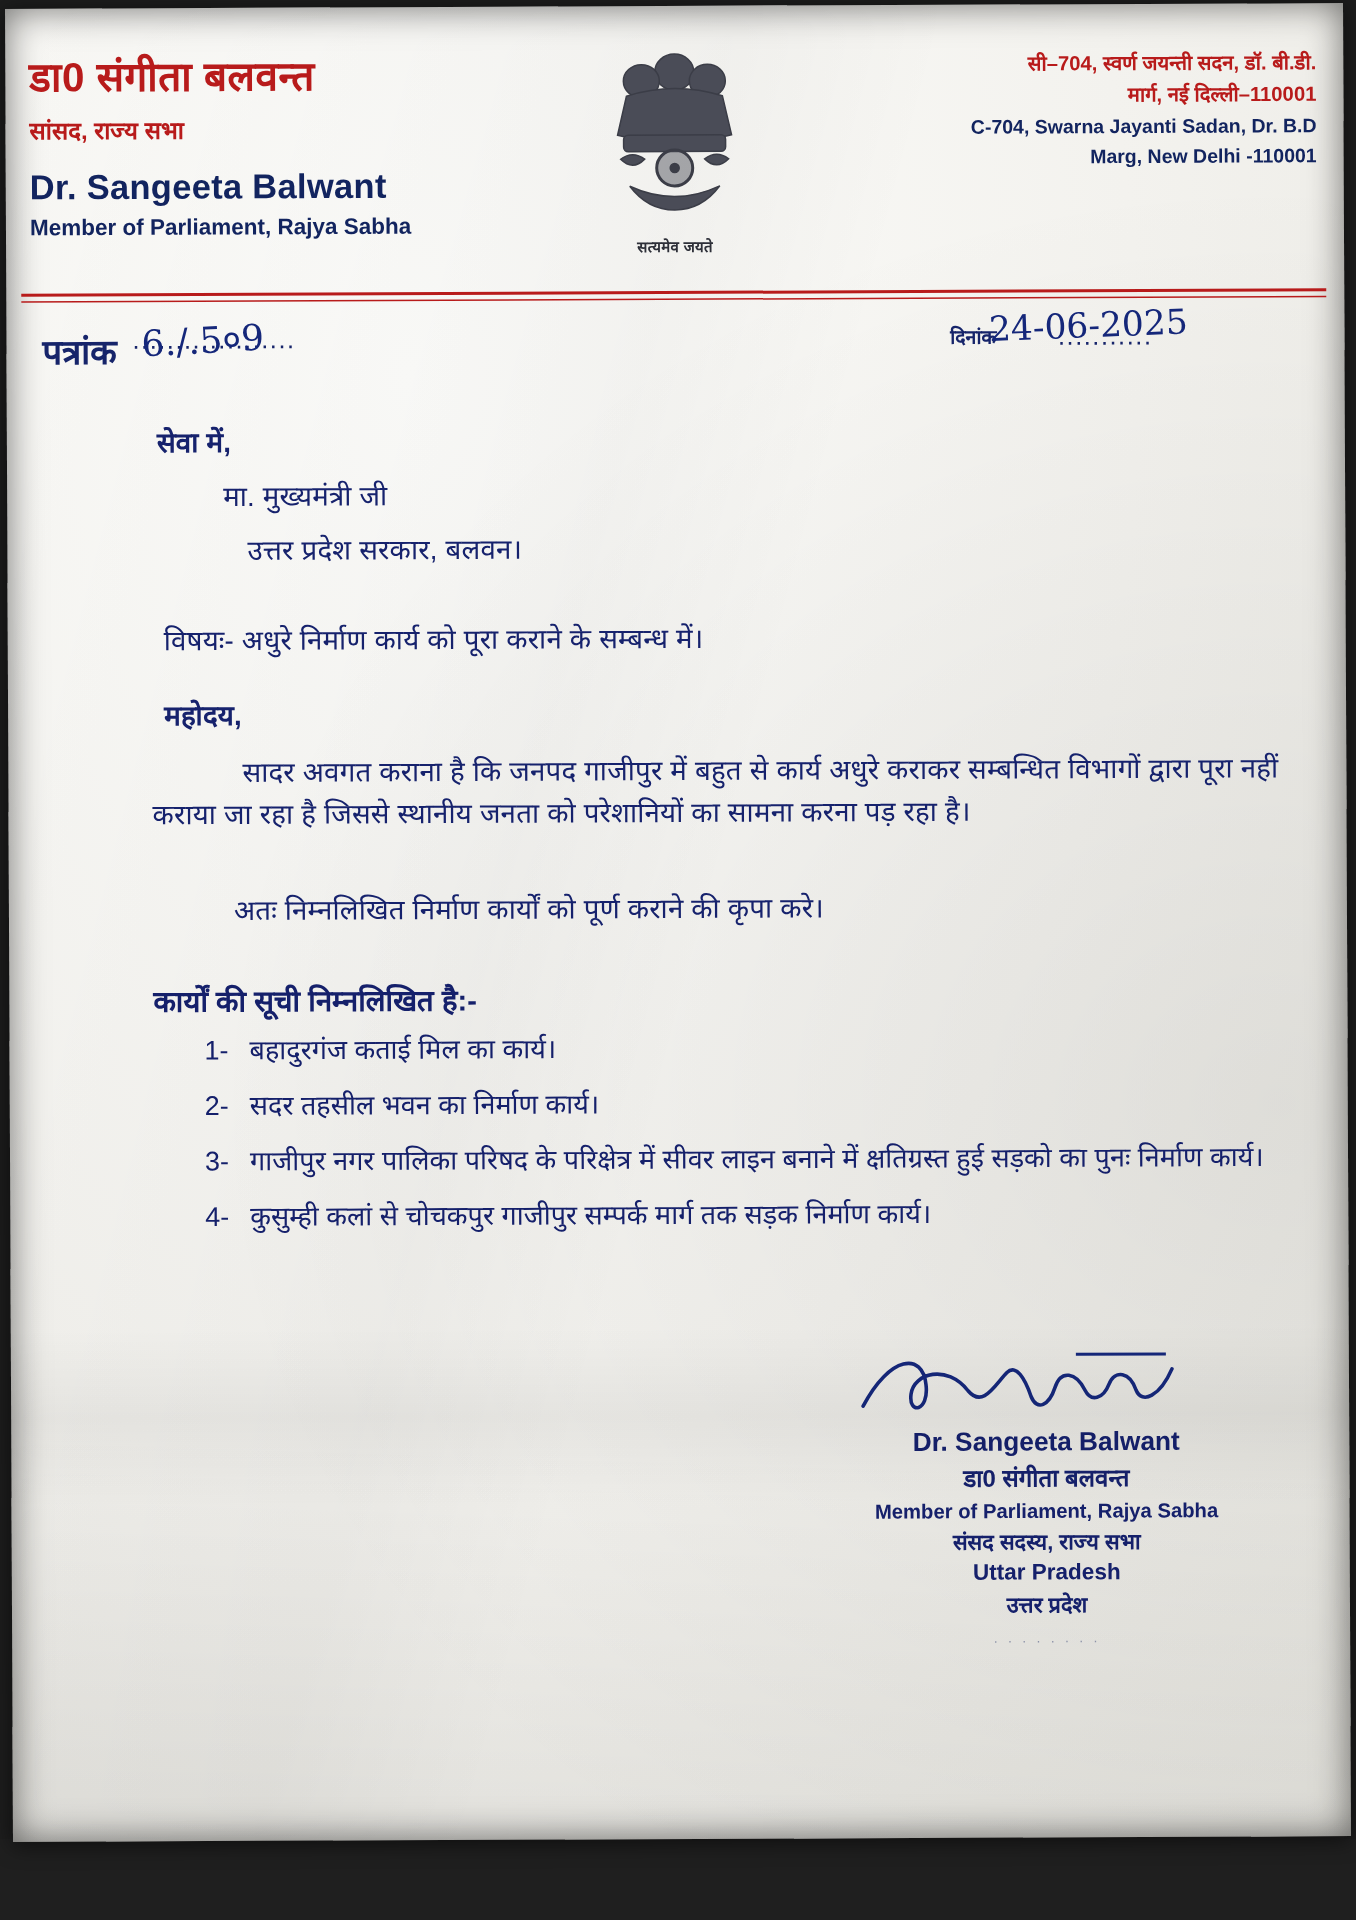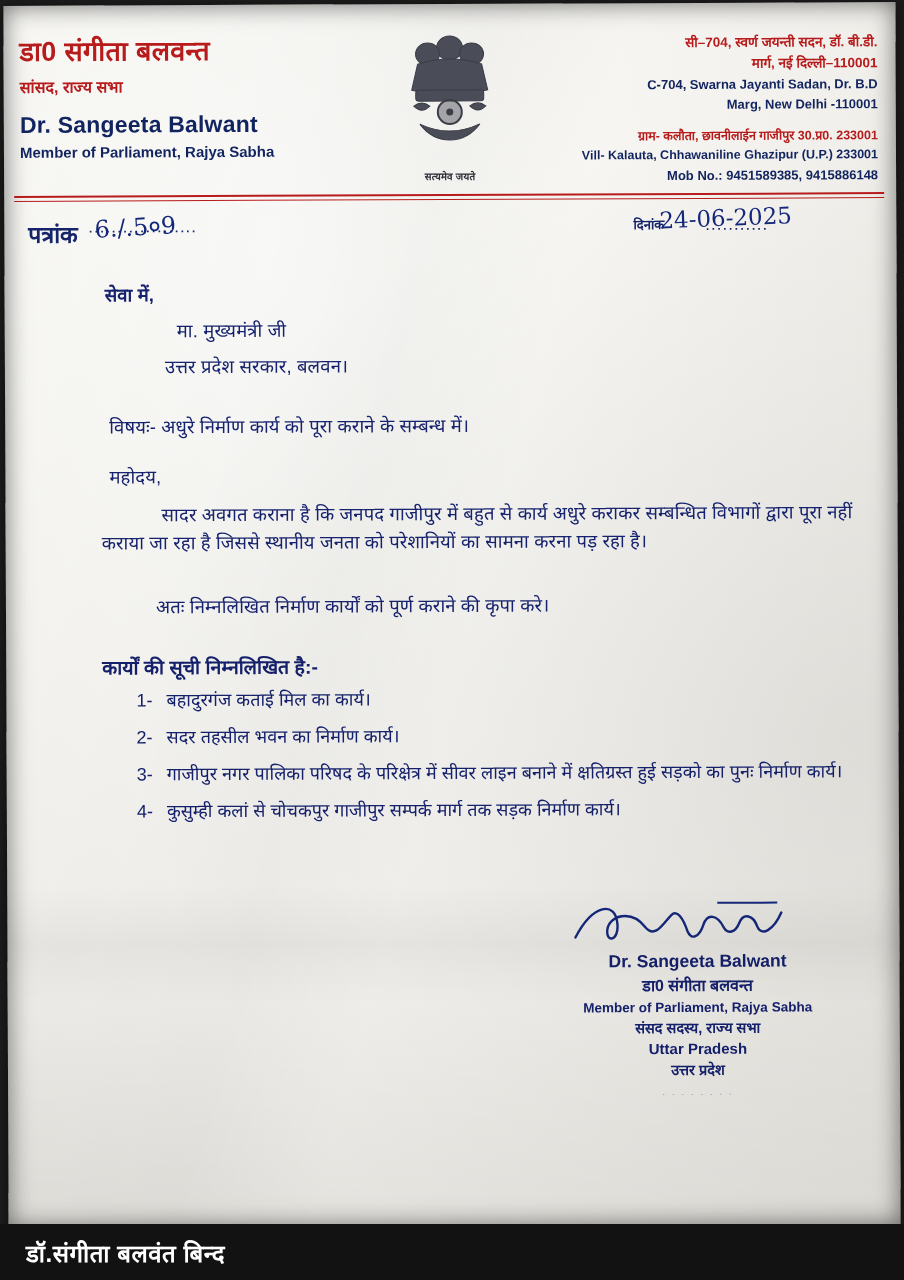--- a/index.html
+++ b/index.html
@@ -70,21 +70,21 @@
   .addr-en2{color:#12245f;font-weight:bold;font-size:12.5px;line-height:1.5;}
   .mob{color:#12245f;font-weight:bold;font-size:13px;margin-top:3px;}
 
   
   .emblem{
     position:absolute;left:50%;transform:translateX(-50%);top:6px;
     width:120px;text-align:center;color:#3a3c46;
   }
   .emblem svg{display:block;margin:0 auto;}
   .emblem .motto{
-    font-size:10px;font-weight:bold;color:#2d2f38;margin-top:13px;letter-spacing:.2px;
+    font-size:10px;font-weight:bold;color:#2d2f38;margin-top:1px;letter-spacing:.2px;
   }
 
   .rule{
     position:absolute;left:10px;right:12px;top:190px;height:0;
     border-top:2.5px solid #b81b1b;
   }
   .rule2{
     position:absolute;left:10px;right:12px;top:195px;height:0;
     border-top:1px solid #b81b1b;
   }
@@ -107,24 +107,24 @@
   
   .body{
     position:absolute;left:0;right:0;top:260px;
     color:#15206b;
     font-family:"Liberation Sans", sans-serif;
   }
   .ln{
     font-size:18.5px;line-height:1.5;color:#16226d;letter-spacing:.1px;
   }
   .to{position:absolute;left:100px;top:16px;font-weight:bold;}
-  .to2{position:absolute;left:172px;top:52px;}
+  .to2{position:absolute;left:144px;top:52px;}
   .to3{position:absolute;left:160px;top:88px;}
   .subject{position:absolute;left:104px;top:148px;}
-  .salut{position:absolute;left:104px;top:198px;}
+  .salut{position:absolute;left:104px;top:198px;font-weight:bold;}
   .para1{position:absolute;left:96px;top:236px;width:760px;text-indent:60px;}
   .para2{position:absolute;left:150px;top:328px;width:720px;}
   .listhead{position:absolute;left:96px;top:388px;font-size:19.5px;font-weight:600;}
   .list{position:absolute;left:130px;top:422px;width:740px;}
   .li{display:flex;margin-bottom:11px;font-size:18px;line-height:1.45;}
   .li .num{width:30px;flex:none;}
   .li .txt{flex:1;}
 
   
   .sig{
@@ -196,25 +196,20 @@
           </g>
         </svg>
         <div class="motto">सत्यमेव जयते</div>
       </div>
 
       <div class="lh-right">
         <div class="addr-hi">सी–704, स्वर्ण जयन्ती सदन, डॉ. बी.डी.</div>
         <div class="addr-hi">मार्ग, नई दिल्ली–110001</div>
         <div class="addr-en">C-704, Swarna Jayanti Sadan, Dr. B.D</div>
         <div class="addr-en">Marg, New Delhi -110001</div>
-        <div class="addr-block2">
-          <div class="addr-hi2">ग्राम- कलौता, छावनीलाईन गाजीपुर 30.प्र0. 233001</div>
-          <div class="addr-en2">Vill- Kalauta, Chhawaniline Ghazipur (U.P.) 233001</div>
-          <div class="mob">Mob No.: 9451589385, 9415886148</div>
-        </div>
       </div>
     </div>
 
     <div class="rule"></div>
     <div class="rule2"></div>
 
     <div class="refline">
       <span class="ref-label">पत्रांक</span>
       <span class="ref-dots">...................</span>
       <span class="ref-hand">6./.5०9</span>
@@ -270,17 +265,14 @@
       <div class="sig-l2">डा0 संगीता बलवन्त</div>
       <div class="sig-l3">Member of Parliament, Rajya Sabha</div>
       <div class="sig-l4">संसद सदस्य, राज्य सभा</div>
       <div class="sig-l5">Uttar Pradesh</div>
       <div class="sig-l6">उत्तर प्रदेश</div>
       <div class="sig-faint">· · · · · · · ·</div>
     </div>
 
   </div>
 
-  <div class="caption">
-    <div class="caption-text">डॉ.संगीता बलवंत बिन्द</div>
-  </div>
 
 </div>
 
 </body></html>

